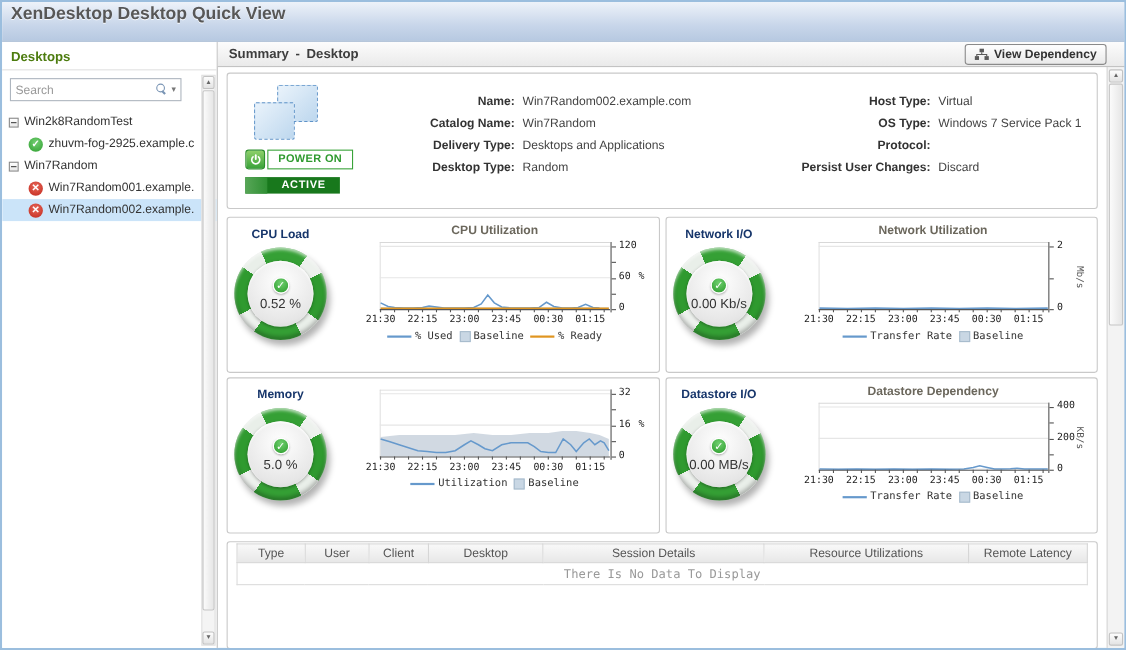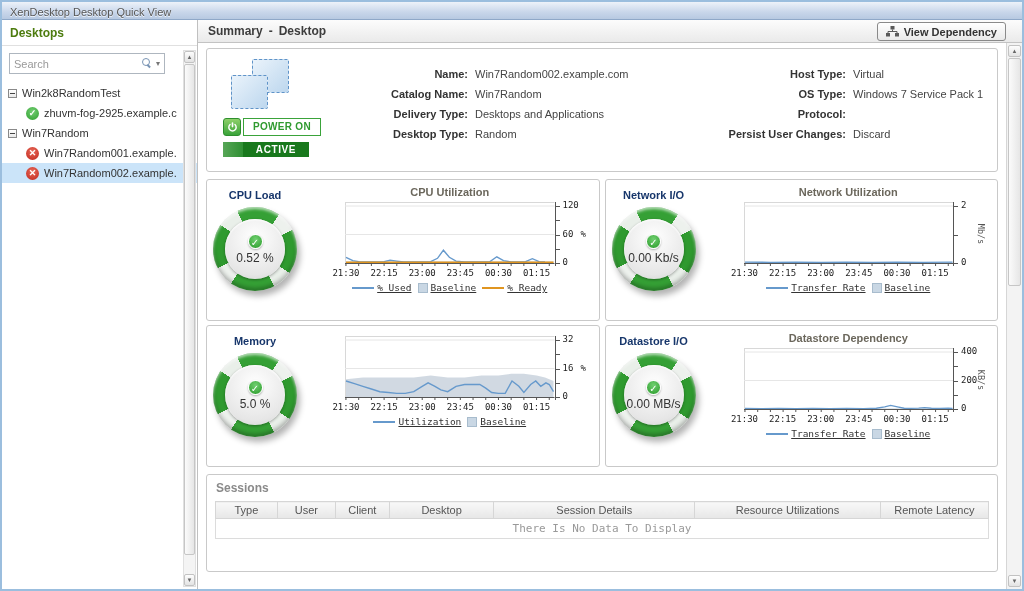--- a/index.html
+++ b/index.html
@@ -1,21 +1,21 @@
 <!DOCTYPE html>
 <html><head>
 <meta charset="utf-8">
 <style>
   * { box-sizing: border-box; margin: 0; padding: 0; }
   html,body { width:1024px; height:591px; font-family:"Liberation Sans", sans-serif; background:#fff; overflow:hidden; }
 
   .window { width:1024px; height:591px; border:2px solid #9bbede; background:#fff; display:flex; flex-direction:column; }
 
   
-  .titlebar { height:18px; flex:none; background:linear-gradient(#edf2f9,#c8d6ea 60%,#b7c9e1); border-bottom:1px solid #8fa8c8; padding-left:8px; line-height:21px; font-size:11px; font-weight:normal; color:#575757; text-shadow:0 1px 0 rgba(255,255,255,.8); }
+  .titlebar { height:36px; flex:none; background:linear-gradient(#edf2f9,#c8d6ea 60%,#b7c9e1); border-bottom:1px solid #8fa8c8; padding-left:8px; line-height:21px; font-size:16px; font-weight:bold; color:#575757; text-shadow:0 1px 0 rgba(255,255,255,.8); }
 
   .app-row { flex:1; display:flex; min-height:0; }
 
   
   .sidebar { width:196px; flex:none; border-right:1px solid #c0c0c0; background:#fff; position:relative; display:flex; flex-direction:column; }
   .sidebar-header { padding:6px 8px 5px; font-size:12px; font-weight:bold; color:#4d7c0f; border-bottom:1px solid #e0e0e0; }
   .search-box { display:flex; align-items:center; height:21px; border:1px solid #aeb6bf; background:#fff; width:156px; margin:7px 0 7px 7px; padding:0 4px; }
   .search-box input { border:0; outline:0; flex:1; font-size:11px; color:#555; min-width:0; font-family:"Liberation Sans",sans-serif; }
   .search-box input::placeholder { color:#999; }
   .magnifier-icon { position:relative; width:11px; height:11px; flex:none; }
@@ -92,21 +92,21 @@
   .plot { flex:1; height:64px; position:relative; min-width:0; }
   .plot svg { position:absolute; inset:0; width:100%; height:100%; }
   .y-axis { width:34px; flex:none; position:relative; border-left:1px solid #555; font-family:"DejaVu Sans Mono",monospace; }
   .y-axis i { position:absolute; left:0; width:4px; height:1px; background:#555; }
   .y-axis span { position:absolute; left:7px; font-size:9px; color:#222; }
   .y-axis b.unit { position:absolute; left:25px; font-size:9px; color:#222; font-weight:normal; }
   .y-axis b.unit-rot { position:absolute; right:1px; top:50%; transform:translateY(-50%); writing-mode:vertical-rl; font-size:8.5px; color:#555; font-weight:normal; }
   .x-labels { position:relative; height:13px; margin-right:34px; font-family:"DejaVu Sans Mono",monospace; font-size:9px; color:#222; }
   .x-labels span { position:absolute; top:2px; transform:translateX(-50%); white-space:nowrap;text-align:center; }
   .legend { display:flex; justify-content:center; align-items:center; margin:3px 34px 0 0; font-family:"DejaVu Sans Mono",monospace; font-size:9.5px; color:#333; gap:2px; }
-  .legend-item { display:inline-flex; align-items:center; margin:0 2px;text-decoration:underline; }
+  .legend-item { display:inline-flex; align-items:center; margin:0 2px; }
   .legend-item i { display:inline-block; margin-right:3px; }
   .legend-item i.sw-line { width:22px; border-top:2px solid #000; }
   .legend-item i.sw-square { width:10px; height:10px; border:1px solid #a8bccd; }
   .legend-item em { font-style:normal; }
 
   
   .sessions-panel { margin:7px 8px 0; height:98px; }
   .sessions-title { padding:6px 9px 5px; font-size:12px; font-weight:bold; color:#8a8a8a; }
   .sessions-table { width:calc(100% - 16px); margin:1px 8px 0; border-collapse:collapse; table-layout:fixed; }
   .sessions-table th { background:linear-gradient(#f8f8f8,#e7e7e7); border:1px solid #d6d6d6; font-size:11px; font-weight:normal; color:#555; padding:2px 4px; white-space:nowrap; overflow:hidden; cursor:pointer; }
@@ -539,21 +539,20 @@
                     <span class="legend-item">
                       <i class="sw-square" style="background: rgb(201, 215, 228);"></i>
                       <em>Baseline</em>
                     </span>
                   </div>
               </div>
             </div>
           </div>
 
           <div class="panel sessions-panel">
-            <div class="sessions-title">Sessions</div>
             <table class="sessions-table">
               <colgroup>
                   <col style="width:8%">
                   <col style="width:7.5%">
                   <col style="width:7%">
                   <col style="width:13.5%">
                   <col style="width:26%">
                   <col style="width:24%">
                   <col style="width:14%">
                 </colgroup>

